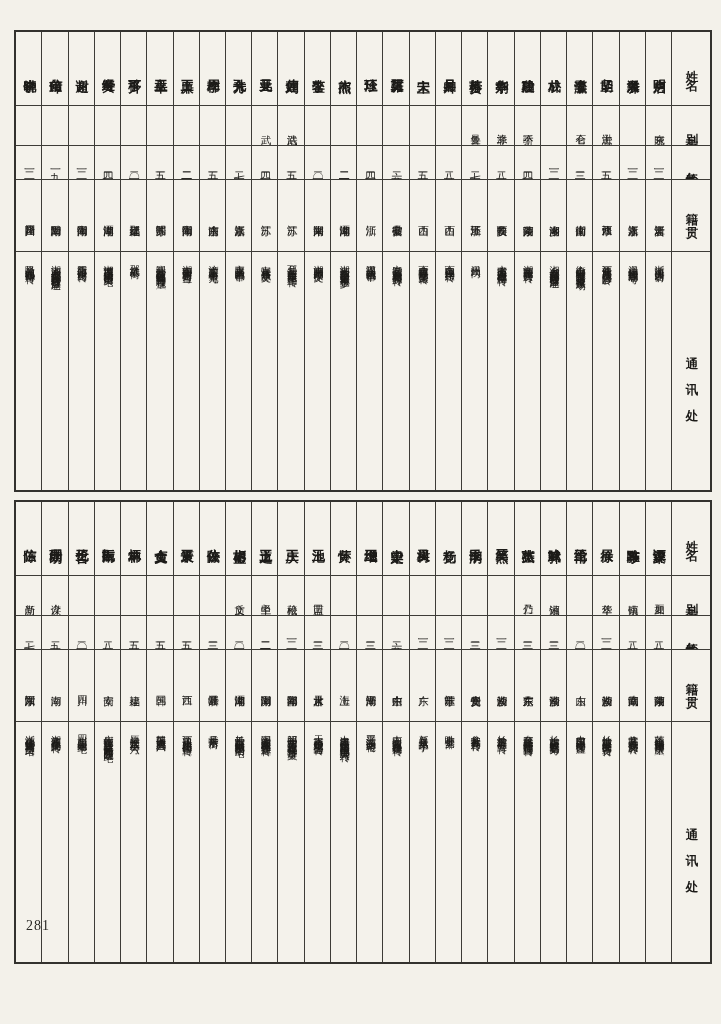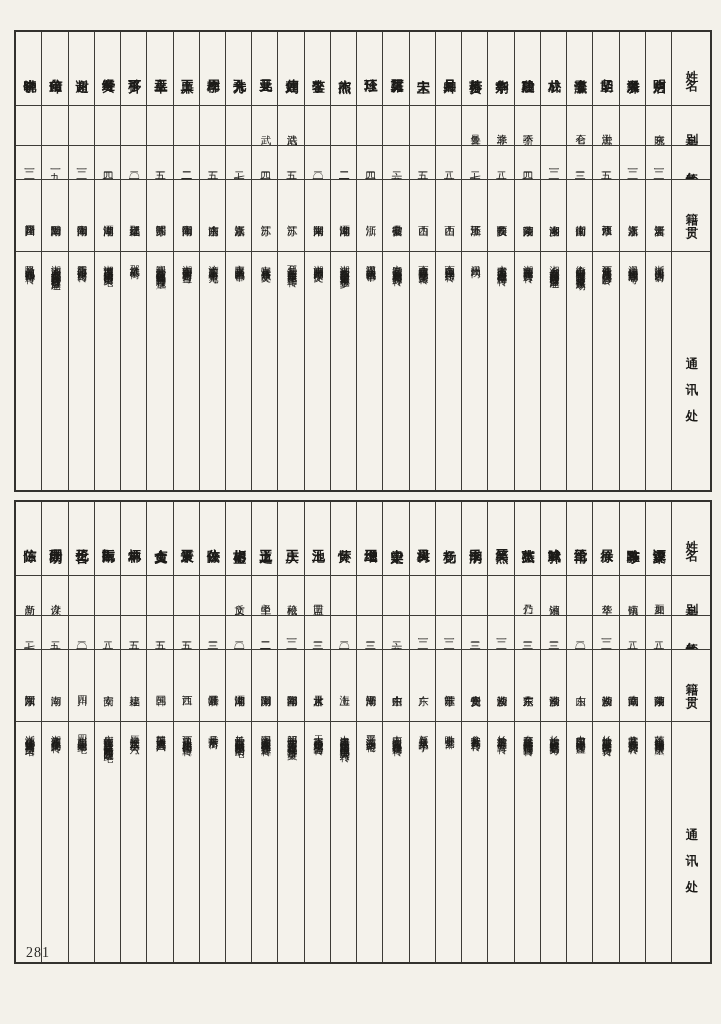--- a/index.html
+++ b/index.html
@@ -25,21 +25,21 @@
         border-bottom:1px solid #3d3c37;padding-top:2px;}
   .c-addr{flex:1 1 auto;font-size:10px;line-height:11px;padding-top:5px;
         letter-spacing:1px;}
   .hcell{writing-mode:vertical-rl;text-orientation:upright;box-sizing:border-box;
         font-weight:bold;font-size:12.5px;text-align:center;overflow:hidden;padding-right:10px;}
   .h-name{height:74px;letter-spacing:9px;border-bottom:1px solid #3d3c37;}
   .h-alias{height:40px;letter-spacing:3px;border-bottom:1px solid #3d3c37;}
   .h-age{height:34px;letter-spacing:1px;border-bottom:1px solid #3d3c37;}
   .h-native{height:72px;letter-spacing:13px;border-bottom:1px solid #3d3c37;}
   .h-addr{flex:1 1 auto;letter-spacing:26px;padding-top:30px;}
-  .page-number{position:absolute;left:26px;top:945px;font-size:14px;
+  .page-number{position:absolute;left:26px;top:918px;font-size:14px;
         letter-spacing:1px;color:#2a2925;}
 </style>
 </head>
 <body>
 
 <div class="page">
 
   <div class="dir-table" id="table-top">
     <div class="header-col">
       <div class="hcell h-name">姓名</div>

